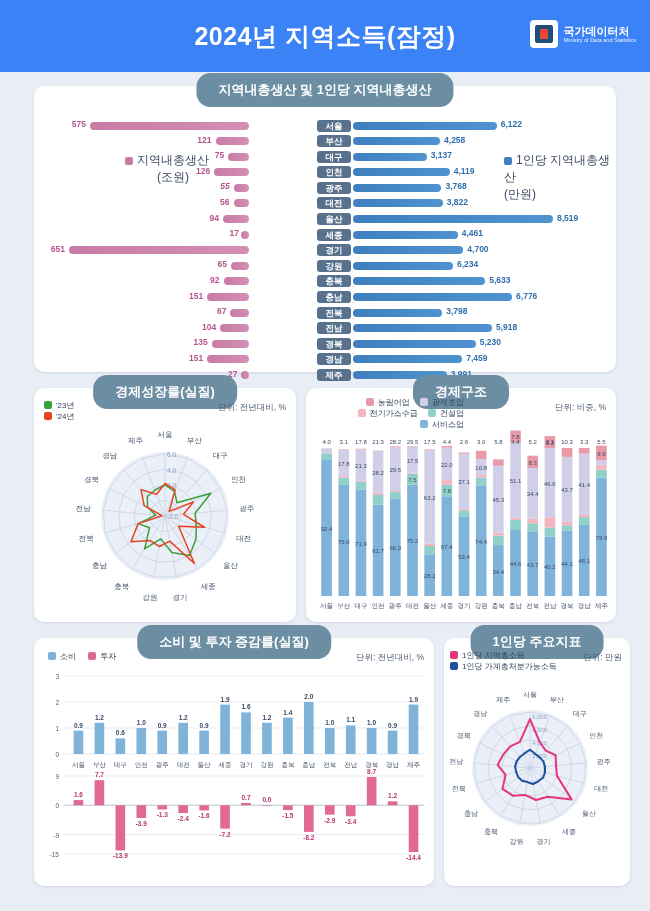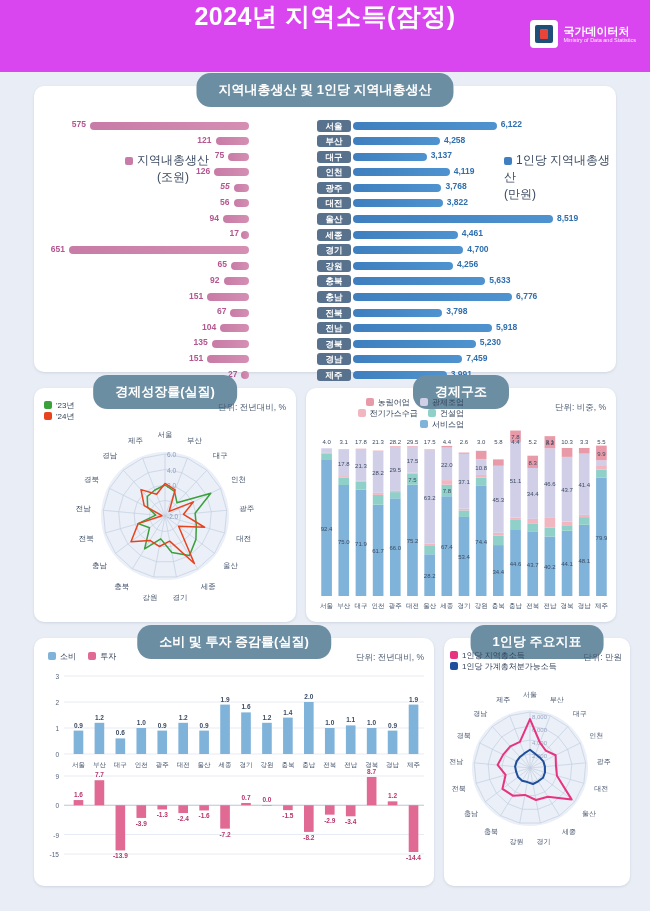--- a/index.html
+++ b/index.html
@@ -8,22 +8,22 @@
     width: 650px; height: 911px;
     background: #eef2f7;
     font-family: "Liberation Sans", sans-serif;
     color: #24344d;
     overflow: hidden;
   }
   .page { position: relative; width: 650px; height: 911px; background:#e9eef6; }
 
   
   .header {
-    position:relative; height:72px; background:#d946ef;
-    display:flex; justify-content:center;
+    position:relative; height:72px; background:#3b82f6;
+    display:flex; align-items:center; justify-content:center;
   }
   .header h1 {
     margin:0; font-size:25px; font-weight:bold; color:#ffffff; letter-spacing:0.5px;
   }
   .brand {
     position:absolute; right:14px; top:20px; display:flex; align-items:center; gap:6px;
   }
   .brand-mark {
     width:28px; height:28px; border-radius:4px; background:#ffffff;
     position:relative;
@@ -180,21 +180,21 @@
           <div class="lval" style="right: 551px;">651</div>
           <div class="blabel">경기</div>
           <div class="rbar" style="width: 110.342px;"></div>
           <div class="rval" style="left: 433.342px;">4,700</div>
         </div>
         <div class="brow">
           <div class="lbar" style="width: 17.9724px;"></div>
           <div class="lval" style="right: 388.972px;">65</div>
           <div class="blabel">강원</div>
           <div class="rbar" style="width: 99.9178px;"></div>
-          <div class="rval" style="left: 422.918px;">4,256</div>
+          <div class="rval" style="left: 422.918px;">6,234</div>
         </div>
         <div class="brow">
           <div class="lbar" style="width: 25.4378px;"></div>
           <div class="lval" style="right: 396.438px;">92</div>
           <div class="blabel">충북</div>
           <div class="rbar" style="width: 132.246px;"></div>
           <div class="rval" style="left: 455.246px;">5,633</div>
         </div>
         <div class="brow">
           <div class="lbar" style="width: 41.7512px;"></div>

